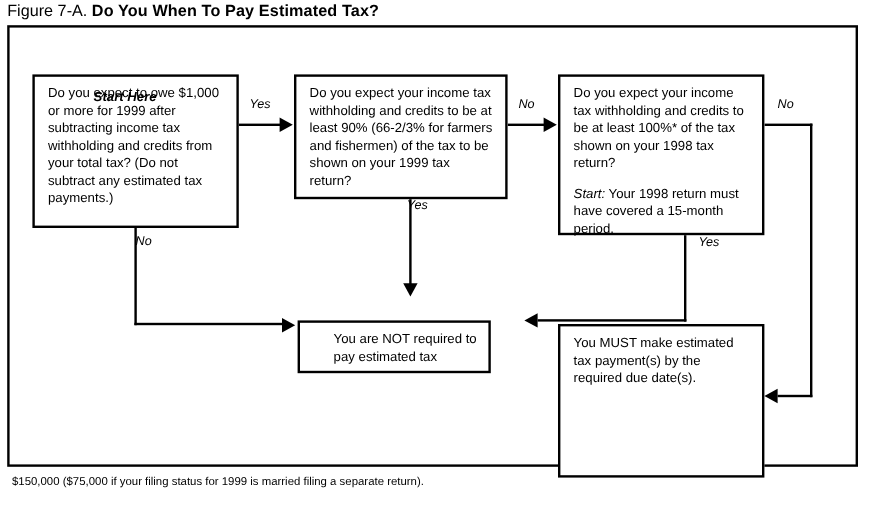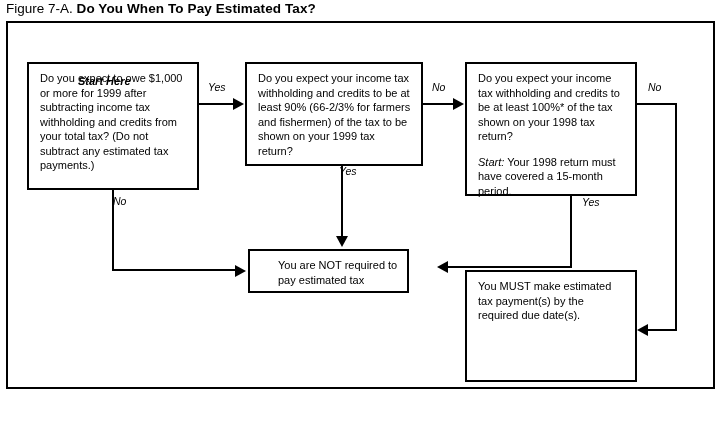--- a/index.html
+++ b/index.html
@@ -63,22 +63,22 @@
     margin-top: 11px;
   }
   .em-note {
     font-style: italic;
   }
 
   
   #box-q1 { left: 27px;  top: 62px;  width: 172px; height: 128px; }
   #box-q2 { left: 245px; top: 62px;  width: 178px; height: 104px; }
   #box-q3 { left: 465px; top: 62px;  width: 172px; height: 134px; }
-  #box-not-required { left: 248px; top: 249px; width: 161px; height: 44px; padding-left: 28px; }
-  #box-must-pay     { left: 465px; top: 270px; width: 172px; height: 112px; }
+  #box-not-required { left: 248px; top: 267px; width: 161px; height: 44px; padding-left: 28px; }
+  #box-must-pay     { left: 465px; top: 270px; width: 172px; height: 128px; }
 
   
   .flow-label {
     position: absolute;
     font-size: 10.5px;
     font-style: italic;
     z-index: 4;
     background: transparent;
     white-space: nowrap;
   }
@@ -200,13 +200,14 @@
 <div class="arrow arrow-left" style="left:637px; top:324px;"></div>
 
 <div class="flow-label" id="label-yes-1">Yes</div>
 <div class="flow-label" id="label-no-1">No</div>
 <div class="flow-label" id="label-yes-2">Yes</div>
 <div class="flow-label" id="label-no-2">No</div>
 <div class="flow-label" id="label-yes-3">Yes</div>
 <div class="flow-label" id="label-no-3">No</div>
 
 <div id="footnote">
+  <div class="fn-line2">$150,000 ($75,000 if your filing status for 1999 is married filing a separate return).</div>
 </div>
 
 </body></html>

